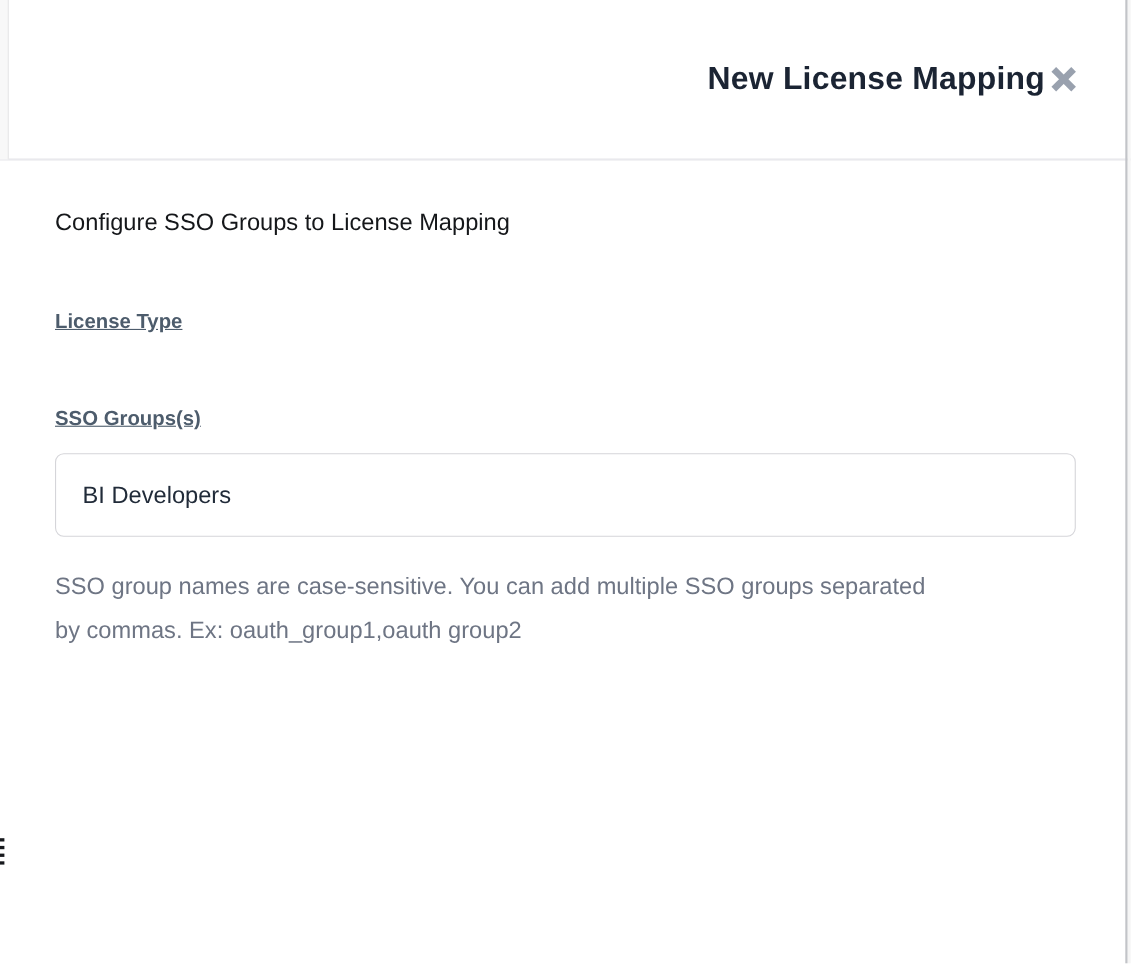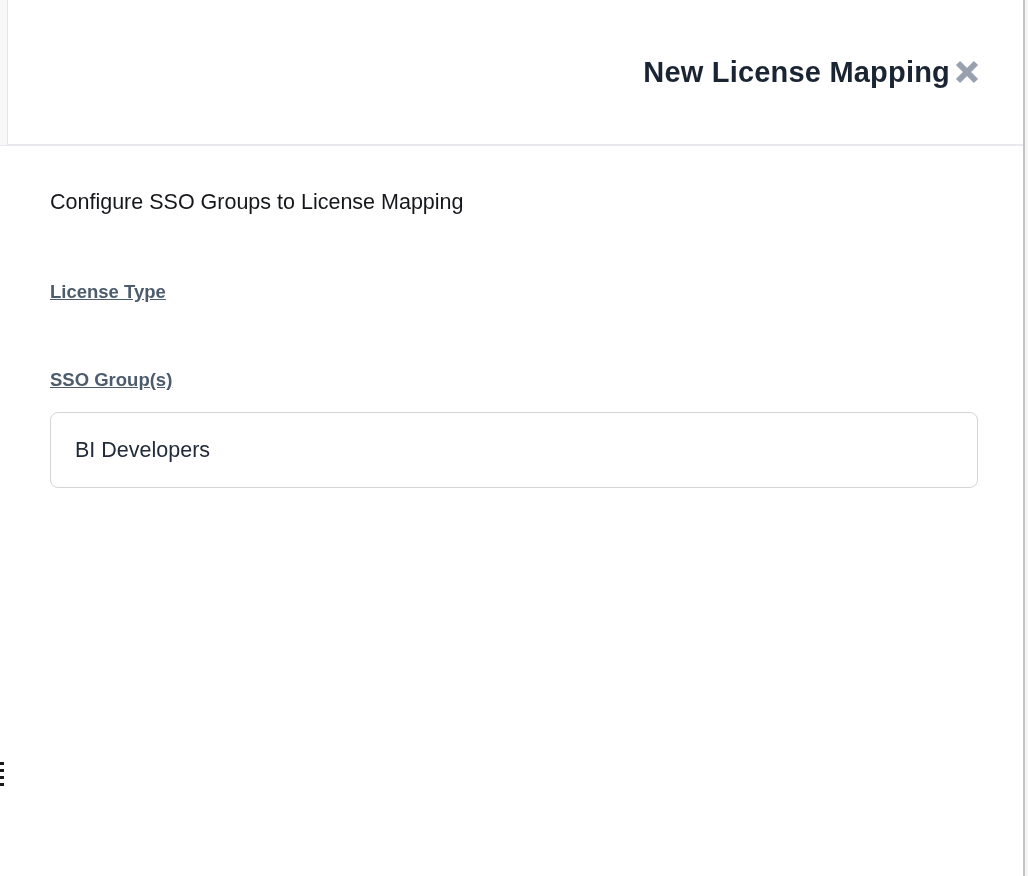--- a/index.html
+++ b/index.html
@@ -157,26 +157,27 @@
     </button>
   </div>
 
   <div class="modal-body">
 
     <div class="subtitle">Configure SSO Groups to License Mapping</div>
 
     <div class="field-label">License Type</div>
 
 
-    <div class="field-label">SSO Group(s)</div>
+    <div class="field-label">SSO Groups(s)</div>
 
     <div class="control input-control">
       <input type="text" value="BI Developers" style="">
     </div>
 
+    <div class="help-text">SSO group names are case-sensitive. You can add multiple SSO groups separated by commas. Ex: oauth_group1,oauth group2</div>
 
   </div>
 
   <div class="left-strip"></div>
   <div class="menu-dashes">
     <span></span>
       <span></span>
       <span></span>
       <span></span>
   </div>

